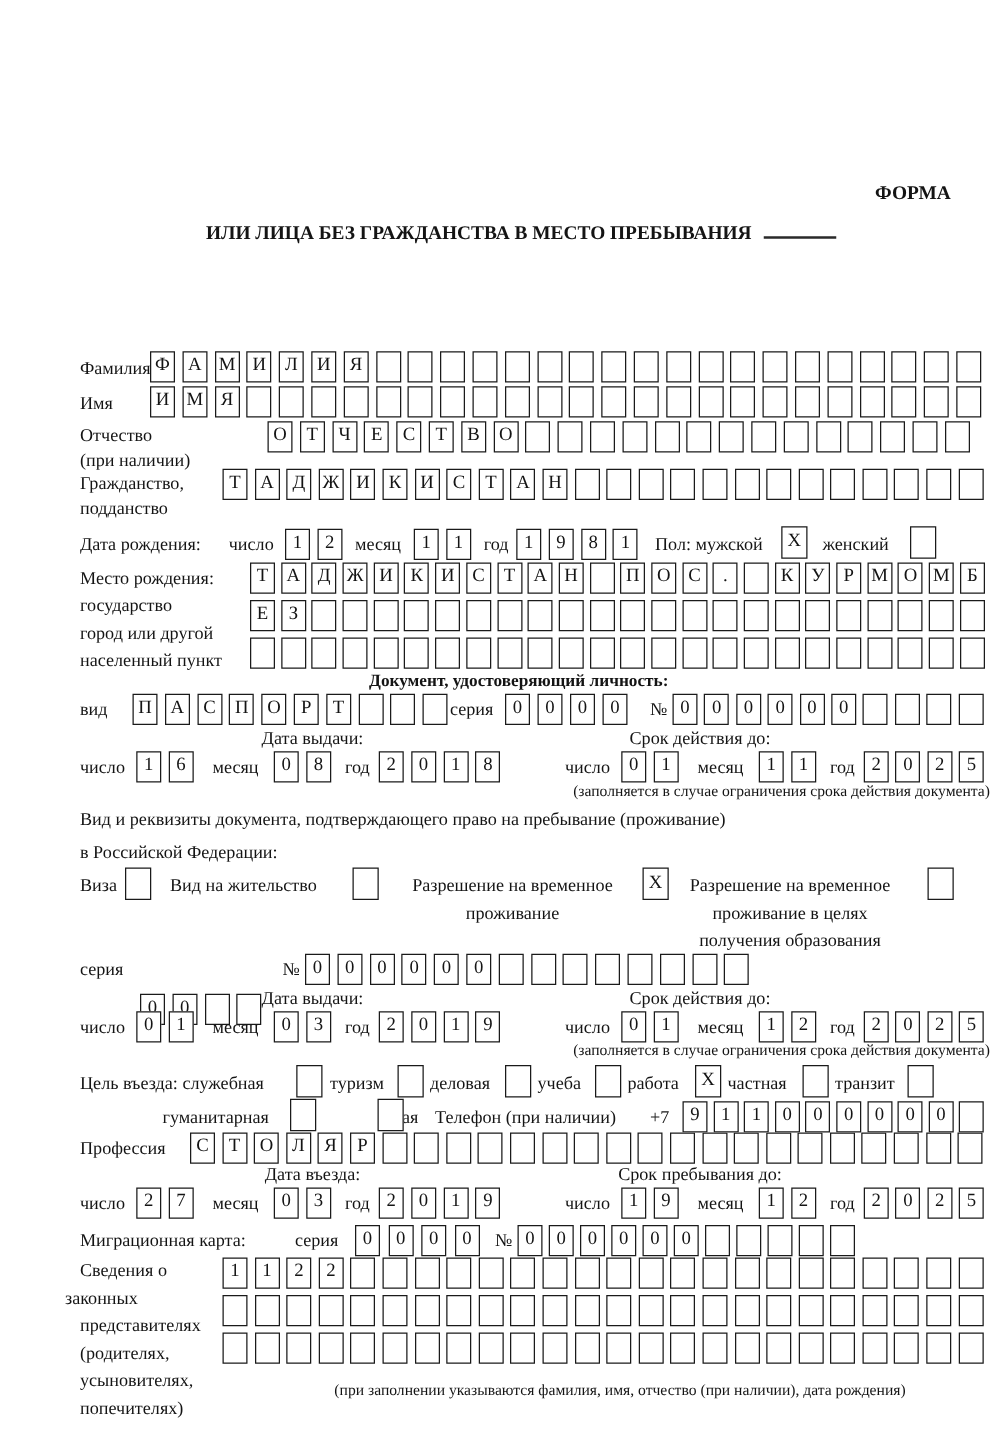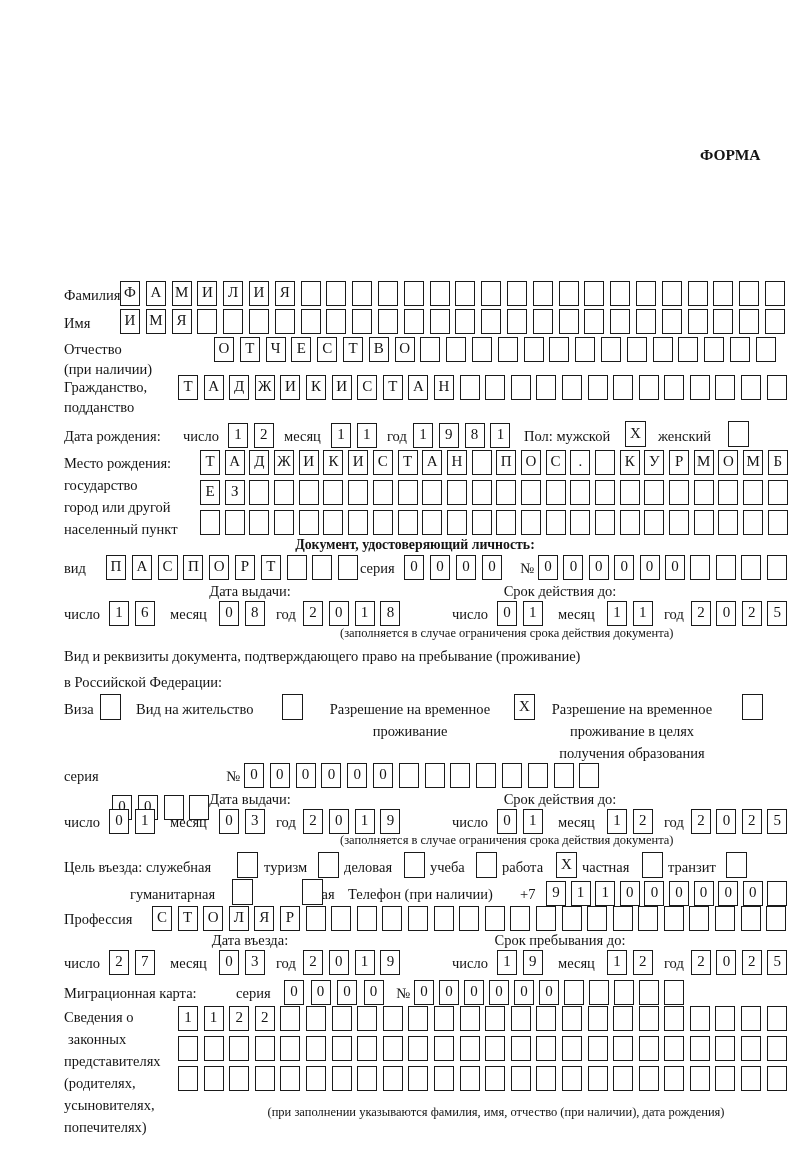--- a/index.html
+++ b/index.html
@@ -1,21 +1,21 @@
 <!DOCTYPE html>
 <html><head>
 <meta charset="utf-8">
 <style>
   html,body{margin:0;padding:0;background:#fff;}
   .page{position:relative;width:800px;height:1163px;background:#ffffff;
         font-family:"Liberation Serif",serif;color:#141414;overflow:hidden;}
   .txt{position:absolute;font-size:14.5px;line-height:17px;white-space:nowrap;}
   .txt.b{font-weight:bold;}
   .txt.ctr{text-align:center;}
-  .txt.r{}
+  .txt.r{text-align:right;}
   .cells{position:absolute;white-space:nowrap;height:26px;}
   .cell{display:inline-block;box-sizing:border-box;width:20px;height:25px;
         border:1.6px solid #1a1a1a;text-align:center;font-size:15px;line-height:21px;
         vertical-align:top;background:#fff;}
   .cb{position:absolute;box-sizing:border-box;width:21px;height:26px;
       border:1.6px solid #1a1a1a;text-align:center;font-size:15px;line-height:22px;background:#fff;}
   .hdr-note{position:absolute;left:618px;top:34px;font-size:13.5px;line-height:19px;white-space:nowrap;}
   .hdr-note .gap{margin-top:4px;}
   .form-label{position:absolute;left:700px;top:146px;font-size:15.5px;font-weight:bold;}
   .title{position:absolute;left:57px;top:176px;width:720px;text-align:center;
@@ -25,20 +25,21 @@
 </style>
 </head>
 <body>
 
 <div class="page">
 
 
   <div class="form-label">ФОРМА</div>
 
   <div class="title">
+    <div><span>ИЛИ ЛИЦА БЕЗ ГРАЖДАНСТВА В МЕСТО ПРЕБЫВАНИЯ</span><span class="blank-line"></span></div>
   </div>
 
 
   <div id="form-canvas">
       <div class="txt" style="left: 64px; top: 287px;">Фамилия</div>
       <div class="cells" style="left: 120px; top: 281px;"><span class="cell" style="margin-right: 5.8px;">Ф</span><span class="cell" style="margin-right: 5.8px;">А</span><span class="cell" style="margin-right: 5.8px;">М</span><span class="cell" style="margin-right: 5.8px;">И</span><span class="cell" style="margin-right: 5.8px;">Л</span><span class="cell" style="margin-right: 5.8px;">И</span><span class="cell" style="margin-right: 5.8px;">Я</span><span class="cell" style="margin-right: 5.8px;"></span><span class="cell" style="margin-right: 5.8px;"></span><span class="cell" style="margin-right: 5.8px;"></span><span class="cell" style="margin-right: 5.8px;"></span><span class="cell" style="margin-right: 5.8px;"></span><span class="cell" style="margin-right: 5.8px;"></span><span class="cell" style="margin-right: 5.8px;"></span><span class="cell" style="margin-right: 5.8px;"></span><span class="cell" style="margin-right: 5.8px;"></span><span class="cell" style="margin-right: 5.8px;"></span><span class="cell" style="margin-right: 5.8px;"></span><span class="cell" style="margin-right: 5.8px;"></span><span class="cell" style="margin-right: 5.8px;"></span><span class="cell" style="margin-right: 5.8px;"></span><span class="cell" style="margin-right: 5.8px;"></span><span class="cell" style="margin-right: 5.8px;"></span><span class="cell" style="margin-right: 5.8px;"></span><span class="cell" style="margin-right: 5.8px;"></span><span class="cell" style="margin-right: 5.8px;"></span></div>
       <div class="txt" style="left: 64px; top: 315px;">Имя</div>
       <div class="cells" style="left: 120px; top: 309px;"><span class="cell" style="margin-right: 5.8px;">И</span><span class="cell" style="margin-right: 5.8px;">М</span><span class="cell" style="margin-right: 5.8px;">Я</span><span class="cell" style="margin-right: 5.8px;"></span><span class="cell" style="margin-right: 5.8px;"></span><span class="cell" style="margin-right: 5.8px;"></span><span class="cell" style="margin-right: 5.8px;"></span><span class="cell" style="margin-right: 5.8px;"></span><span class="cell" style="margin-right: 5.8px;"></span><span class="cell" style="margin-right: 5.8px;"></span><span class="cell" style="margin-right: 5.8px;"></span><span class="cell" style="margin-right: 5.8px;"></span><span class="cell" style="margin-right: 5.8px;"></span><span class="cell" style="margin-right: 5.8px;"></span><span class="cell" style="margin-right: 5.8px;"></span><span class="cell" style="margin-right: 5.8px;"></span><span class="cell" style="margin-right: 5.8px;"></span><span class="cell" style="margin-right: 5.8px;"></span><span class="cell" style="margin-right: 5.8px;"></span><span class="cell" style="margin-right: 5.8px;"></span><span class="cell" style="margin-right: 5.8px;"></span><span class="cell" style="margin-right: 5.8px;"></span><span class="cell" style="margin-right: 5.8px;"></span><span class="cell" style="margin-right: 5.8px;"></span><span class="cell" style="margin-right: 5.8px;"></span><span class="cell" style="margin-right: 5.8px;"></span></div>
       <div class="txt" style="left: 64px; top: 341px;">Отчество</div>
       <div class="txt" style="left: 64px; top: 361px;">(при наличии)</div>
@@ -154,21 +155,21 @@
       <div class="txt" style="left: 558px; top: 955px;">месяц</div>
       <div class="cells" style="left: 607px; top: 950px;"><span class="cell" style="margin-right: 5.8px;">1</span><span class="cell" style="margin-right: 5.8px;">2</span></div>
       <div class="txt" style="left: 664px; top: 955px;">год</div>
       <div class="cells" style="left: 691px; top: 950px;"><span class="cell" style="margin-right: 5.4px;">2</span><span class="cell" style="margin-right: 5.4px;">0</span><span class="cell" style="margin-right: 5.4px;">2</span><span class="cell" style="margin-right: 5.4px;">5</span></div>
       <div class="txt" style="left: 64px; top: 985px;">Миграционная карта:</div>
       <div class="txt" style="left: 236px; top: 985px;">серия</div>
       <div class="cells" style="left: 284px; top: 980px;"><span class="cell" style="margin-right: 6.5px;">0</span><span class="cell" style="margin-right: 6.5px;">0</span><span class="cell" style="margin-right: 6.5px;">0</span><span class="cell" style="margin-right: 6.5px;">0</span></div>
       <div class="txt" style="left: 396px; top: 985px;">№</div>
       <div class="cells" style="left: 414px; top: 980px;"><span class="cell" style="margin-right: 5px;">0</span><span class="cell" style="margin-right: 5px;">0</span><span class="cell" style="margin-right: 5px;">0</span><span class="cell" style="margin-right: 5px;">0</span><span class="cell" style="margin-right: 5px;">0</span><span class="cell" style="margin-right: 5px;">0</span><span class="cell" style="margin-right: 5px;"></span><span class="cell" style="margin-right: 5px;"></span><span class="cell" style="margin-right: 5px;"></span><span class="cell" style="margin-right: 5px;"></span><span class="cell" style="margin-right: 5px;"></span></div>
       <div class="txt" style="left: 64px; top: 1009px;">Сведения о</div>
-      <div class="txt" style="left: 68px; top: 1031px;">законных</div>
+      <div class="txt" style="left: 52px; top: 1031px;">законных</div>
       <div class="txt" style="left: 64px; top: 1053px;">представителях</div>
       <div class="txt" style="left: 64px; top: 1075px;">(родителях,</div>
       <div class="txt" style="left: 64px; top: 1097px;">усыновителях,</div>
       <div class="txt" style="left: 64px; top: 1119px;">попечителях)</div>
       <div class="cells" style="left: 178px; top: 1006px;"><span class="cell" style="margin-right: 5.6px;">1</span><span class="cell" style="margin-right: 5.6px;">1</span><span class="cell" style="margin-right: 5.6px;">2</span><span class="cell" style="margin-right: 5.6px;">2</span><span class="cell" style="margin-right: 5.6px;"></span><span class="cell" style="margin-right: 5.6px;"></span><span class="cell" style="margin-right: 5.6px;"></span><span class="cell" style="margin-right: 5.6px;"></span><span class="cell" style="margin-right: 5.6px;"></span><span class="cell" style="margin-right: 5.6px;"></span><span class="cell" style="margin-right: 5.6px;"></span><span class="cell" style="margin-right: 5.6px;"></span><span class="cell" style="margin-right: 5.6px;"></span><span class="cell" style="margin-right: 5.6px;"></span><span class="cell" style="margin-right: 5.6px;"></span><span class="cell" style="margin-right: 5.6px;"></span><span class="cell" style="margin-right: 5.6px;"></span><span class="cell" style="margin-right: 5.6px;"></span><span class="cell" style="margin-right: 5.6px;"></span><span class="cell" style="margin-right: 5.6px;"></span><span class="cell" style="margin-right: 5.6px;"></span><span class="cell" style="margin-right: 5.6px;"></span><span class="cell" style="margin-right: 5.6px;"></span><span class="cell" style="margin-right: 5.6px;"></span></div>
       <div class="cells" style="left: 178px; top: 1036px;"><span class="cell" style="margin-right: 5.6px;"></span><span class="cell" style="margin-right: 5.6px;"></span><span class="cell" style="margin-right: 5.6px;"></span><span class="cell" style="margin-right: 5.6px;"></span><span class="cell" style="margin-right: 5.6px;"></span><span class="cell" style="margin-right: 5.6px;"></span><span class="cell" style="margin-right: 5.6px;"></span><span class="cell" style="margin-right: 5.6px;"></span><span class="cell" style="margin-right: 5.6px;"></span><span class="cell" style="margin-right: 5.6px;"></span><span class="cell" style="margin-right: 5.6px;"></span><span class="cell" style="margin-right: 5.6px;"></span><span class="cell" style="margin-right: 5.6px;"></span><span class="cell" style="margin-right: 5.6px;"></span><span class="cell" style="margin-right: 5.6px;"></span><span class="cell" style="margin-right: 5.6px;"></span><span class="cell" style="margin-right: 5.6px;"></span><span class="cell" style="margin-right: 5.6px;"></span><span class="cell" style="margin-right: 5.6px;"></span><span class="cell" style="margin-right: 5.6px;"></span><span class="cell" style="margin-right: 5.6px;"></span><span class="cell" style="margin-right: 5.6px;"></span><span class="cell" style="margin-right: 5.6px;"></span><span class="cell" style="margin-right: 5.6px;"></span></div>
       <div class="cells" style="left: 178px; top: 1066px;"><span class="cell" style="margin-right: 5.6px;"></span><span class="cell" style="margin-right: 5.6px;"></span><span class="cell" style="margin-right: 5.6px;"></span><span class="cell" style="margin-right: 5.6px;"></span><span class="cell" style="margin-right: 5.6px;"></span><span class="cell" style="margin-right: 5.6px;"></span><span class="cell" style="margin-right: 5.6px;"></span><span class="cell" style="margin-right: 5.6px;"></span><span class="cell" style="margin-right: 5.6px;"></span><span class="cell" style="margin-right: 5.6px;"></span><span class="cell" style="margin-right: 5.6px;"></span><span class="cell" style="margin-right: 5.6px;"></span><span class="cell" style="margin-right: 5.6px;"></span><span class="cell" style="margin-right: 5.6px;"></span><span class="cell" style="margin-right: 5.6px;"></span><span class="cell" style="margin-right: 5.6px;"></span><span class="cell" style="margin-right: 5.6px;"></span><span class="cell" style="margin-right: 5.6px;"></span><span class="cell" style="margin-right: 5.6px;"></span><span class="cell" style="margin-right: 5.6px;"></span><span class="cell" style="margin-right: 5.6px;"></span><span class="cell" style="margin-right: 5.6px;"></span><span class="cell" style="margin-right: 5.6px;"></span><span class="cell" style="margin-right: 5.6px;"></span></div>
       <div class="txt ctr" style="font-size: 12.5px; width: 592px; left: 200px; top: 1104px;">(при заполнении указываются фамилия, имя, отчество (при наличии), дата рождения)</div>
     </div>
 

